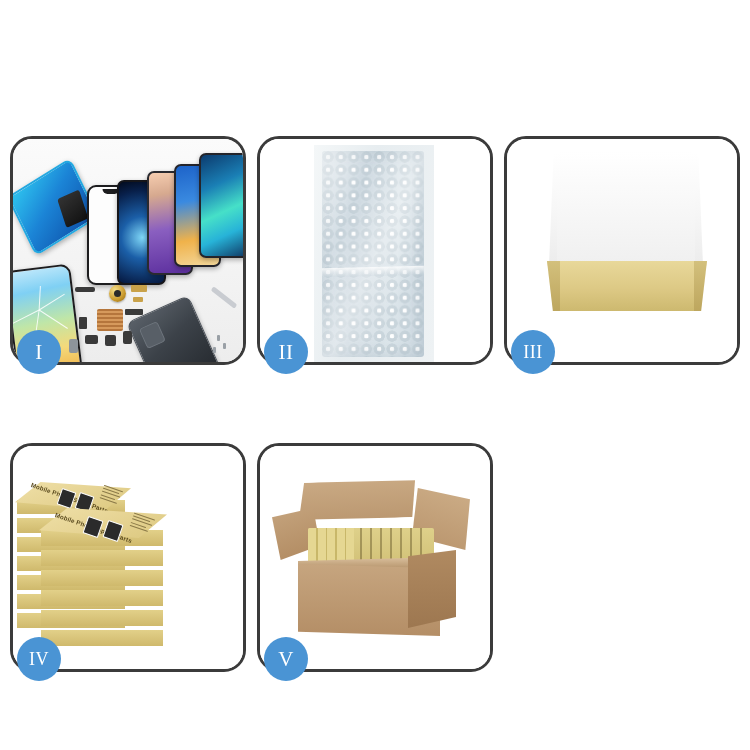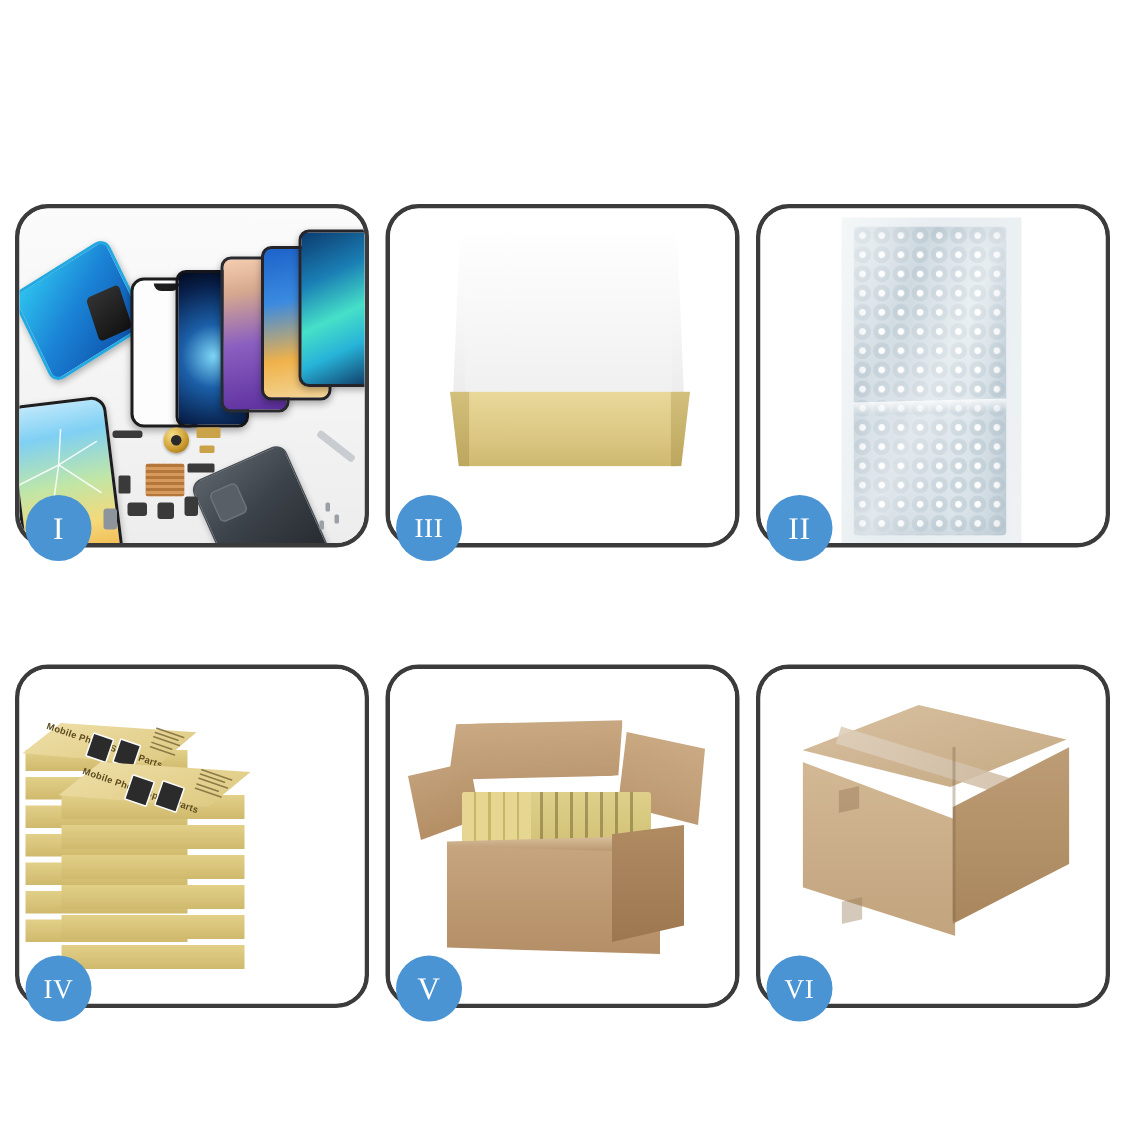--- a/index.html
+++ b/index.html
@@ -240,40 +240,40 @@
         <div class="part" style="left:112px;top:170px;width:18px;height:6px;"></div>
         <div class="p-tweez"></div>
         <div class="p-screw" style="left:204px;top:196px;"></div>
         <div class="p-screw" style="left:210px;top:204px;"></div>
         <div class="p-screw" style="left:200px;top:208px;"></div>
       </div>
       <div class="badge">I</div>
     </div>
 
     <div class="panel">
+      <div class="panel-inner p2">
+        <div class="wrap-sheet"></div>
+        <div class="bubbles"></div>
+        <div class="bub-sheen"></div>
+        <div class="bub-fold"></div>
+      </div>
+      <div class="badge">II</div>
+    </div>
+
+    <div class="panel">
       <div class="panel-inner p3">
         <div class="m-lid"></div>
         <div class="m-inner2"></div>
         <div class="m-inner"></div>
         <div class="m-fill"></div>
         <div class="m-base"></div>
         <div class="m-lipL"></div>
         <div class="m-lipR"></div>
       </div>
       <div class="badge wide">III</div>
-    </div>
-
-    <div class="panel">
-      <div class="panel-inner p2">
-        <div class="wrap-sheet"></div>
-        <div class="bubbles"></div>
-        <div class="bub-sheen"></div>
-        <div class="bub-fold"></div>
-      </div>
-      <div class="badge">II</div>
     </div>
 
     <div class="panel">
       <div class="panel-inner p4">
         <div class="stack">
 
           <div class="bx" style="left:4px;top:54px;width:108px;height:14px;">
             <div class="side" style="left:0;top:0;width:100%;height:100%;"></div>
           </div>
           <div class="bx" style="left:4px;top:72px;width:108px;height:15px;">
@@ -363,27 +363,15 @@
             <i style="left:102px"></i>
           <i style="left:112px"></i>
         </div>
         <div class="c-rim"></div>
         <div class="c-front"></div>
         <div class="c-rightface"></div>
       </div>
       <div class="badge">V</div>
     </div>
 
-    <div class="panel">
-      <div class="panel-inner p6">
-        <div class="s-top"></div>
-        <div class="s-tape"></div>
-        <div class="s-left"></div>
-        <div class="s-right"></div>
-        <div class="s-seam"></div>
-        <div class="s-notchA"></div>
-        <div class="s-notchB"></div>
-      </div>
-      <div class="badge wide">VI</div>
-    </div>
 
   </div>
 </div>
 
 </body></html>

